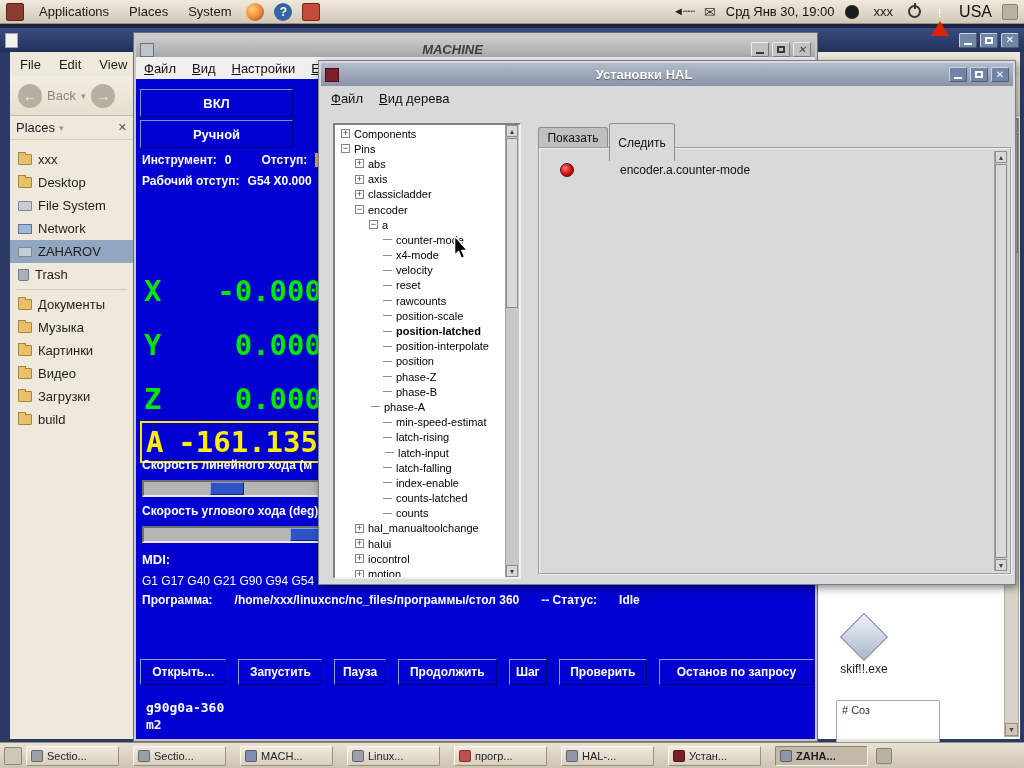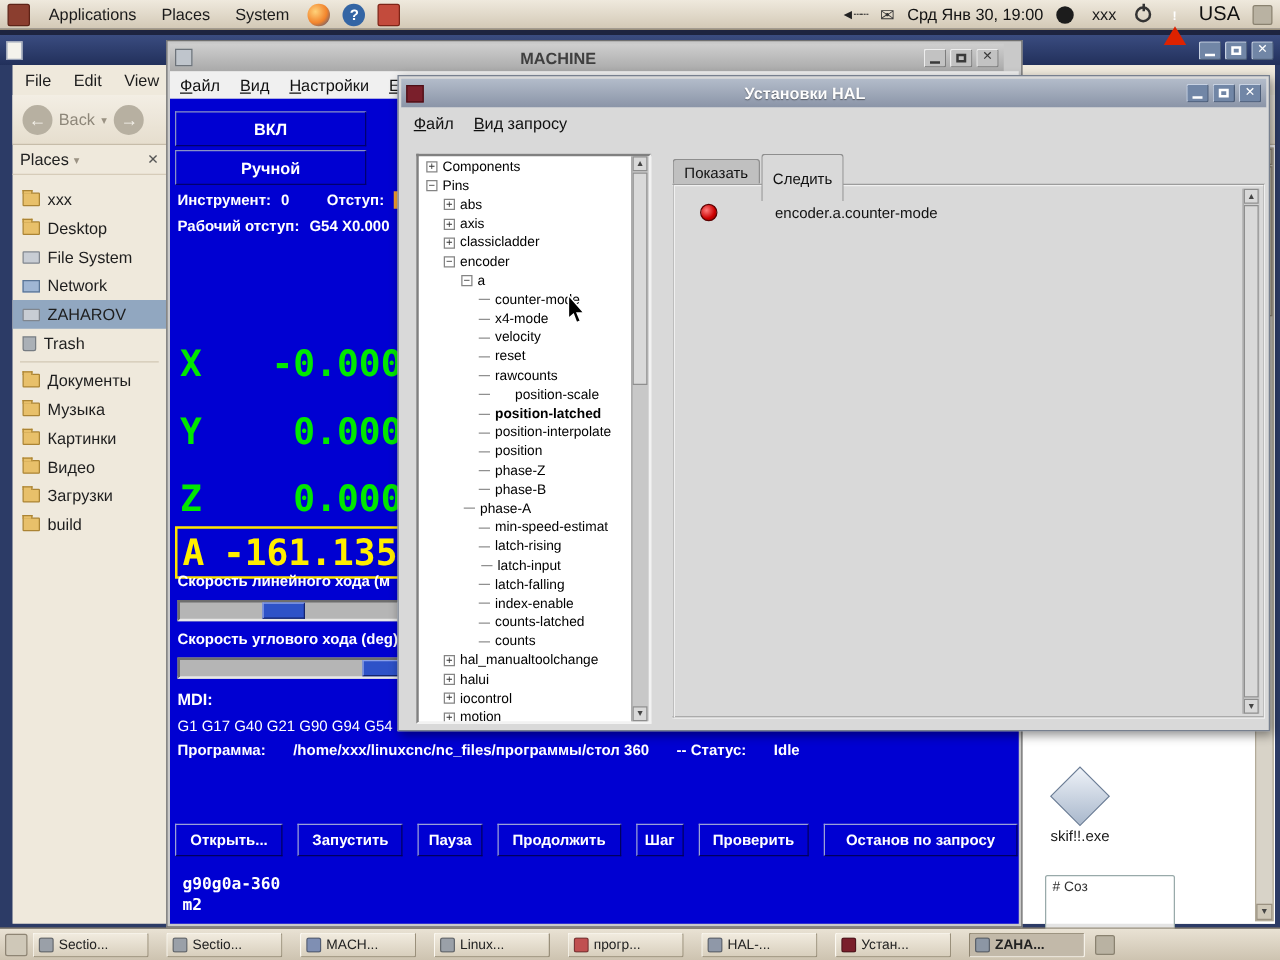--- a/index.html
+++ b/index.html
@@ -81,22 +81,22 @@
   .skif-shape { width:34px; height:34px; margin:4px auto 8px; transform:rotate(45deg);
     background:linear-gradient(135deg,#eef2f8,#a9b8cc); border:1px solid #6c7e97; }
   .skif-label { font-size:12px; color:#1a1a1a; }
   #file-fragment { position:absolute; left:702px; top:584px; width:104px; height:46px;
     background:#fff; border:1px solid #9aa; border-radius:2px; padding:3px 5px; font-size:11px; color:#333;
     box-shadow:inset 0 -14px 0 -8px #e4e4e4; }
 
   
   #machine-window { position:absolute; left:133px; top:32px; width:685px; height:710px;
     background:#c9c9c9; border:1px solid #6f6f6f; z-index:2; }
-  #m-titlebar { position:absolute; left:2px; top:2px; right:14px; height:22px;
-    background:linear-gradient(#cfcfcf,#a9a9a9); display:flex; align-items:center; padding:0 4px; }
+  #m-titlebar { position:absolute; left:2px; top:2px; right:2px; height:22px;
+    background:linear-gradient(#cfcfcf,#a9a9a9); display:flex; align-items:flex-end; padding:0 4px;font-style:italic; }
   .m-tb-icon { width:14px; height:14px; background:#bfc5cc; border:1px solid #6d737a; }
   #m-title { flex:1; text-align:center; font-size:13px; font-weight:bold; color:#3f3f3f; }
   #m-menubar { position:absolute; left:2px; top:24px; right:2px; height:22px; background:#f0f0f0;
     display:flex; align-items:center; gap:16px; padding:0 8px; font-size:13px; color:#111; }
   #m-content { position:absolute; left:2px; top:46px; right:2px; bottom:2px; background:#0000d2; overflow:hidden; }
   .m-btn { position:absolute; left:4px; width:153px; height:28px; background:#0000d2;
     border:1px solid; border-color:#8890c8 #000070 #000070 #8890c8;
     color:#fff; font-weight:bold; font-size:13px; display:flex; align-items:center; justify-content:center; }
   .m-textrow { position:absolute; left:6px; color:#fff; font-size:12px; font-weight:bold; display:flex; gap:8px; align-items:center; white-space:nowrap; }
   .m-chip { background:#f0a030; color:#000; padding:0 3px; font-weight:bold; }
@@ -377,21 +377,21 @@
         </span>
       <span class="wbtn wbtn-blue" style="margin-right:3px">
           <span class="g-max"></span>
         </span>
       <span class="wbtn wbtn-blue">
           <span class="g-x">✕</span>
         </span>
     </div>
     <div id="h-menubar">
         <span class="mnemonic">Файл</span>
-        <span class="mnemonic">Вид запросу</span>
+        <span class="mnemonic">Вид дерева</span>
       </div>
 
     <div id="hal-tree-panel">
       <div id="hal-tree">
           <div class="tree-row" style="padding-left: 6px;">
             <span class="tree-toggle">+</span>
             <span>Components</span>
           </div>
           <div class="tree-row" style="padding-left: 6px;">
             <span class="tree-toggle">−</span>
@@ -430,21 +430,21 @@
             <span>velocity</span>
           </div>
           <div class="tree-row" style="padding-left: 48px;">
             <span class="tree-dash"></span>
             <span>reset</span>
           </div>
           <div class="tree-row" style="padding-left: 48px;">
             <span class="tree-dash"></span>
             <span>rawcounts</span>
           </div>
-          <div class="tree-row" style="padding-left: 48px; gap: 16px;">
+          <div class="tree-row" style="padding-left: 48px;">
             <span class="tree-dash"></span>
             <span>position-scale</span>
           </div>
           <div class="tree-row" style="padding-left: 48px; font-weight: bold;">
             <span class="tree-dash"></span>
             <span>position-latched</span>
           </div>
           <div class="tree-row" style="padding-left: 48px;">
             <span class="tree-dash"></span>
             <span>position-interpolate</span>

